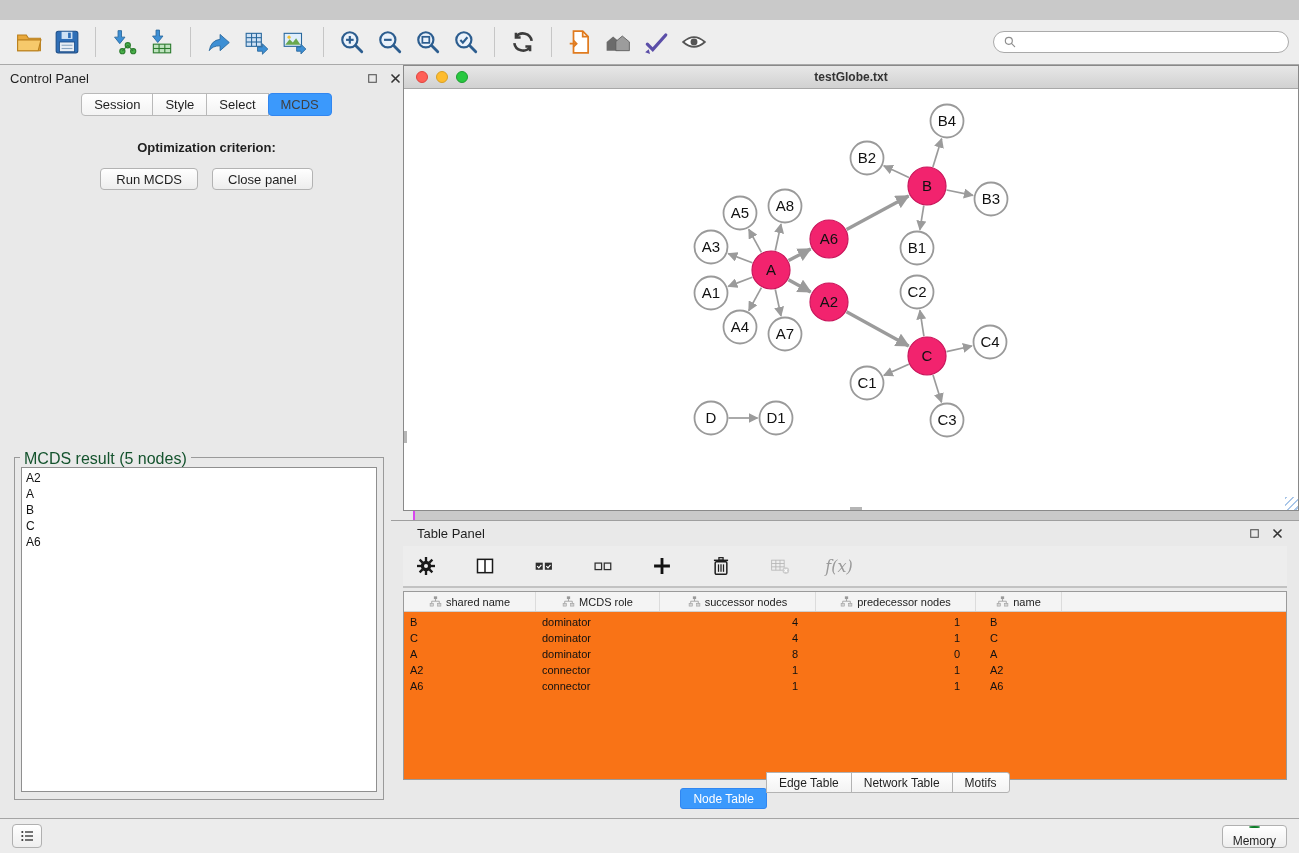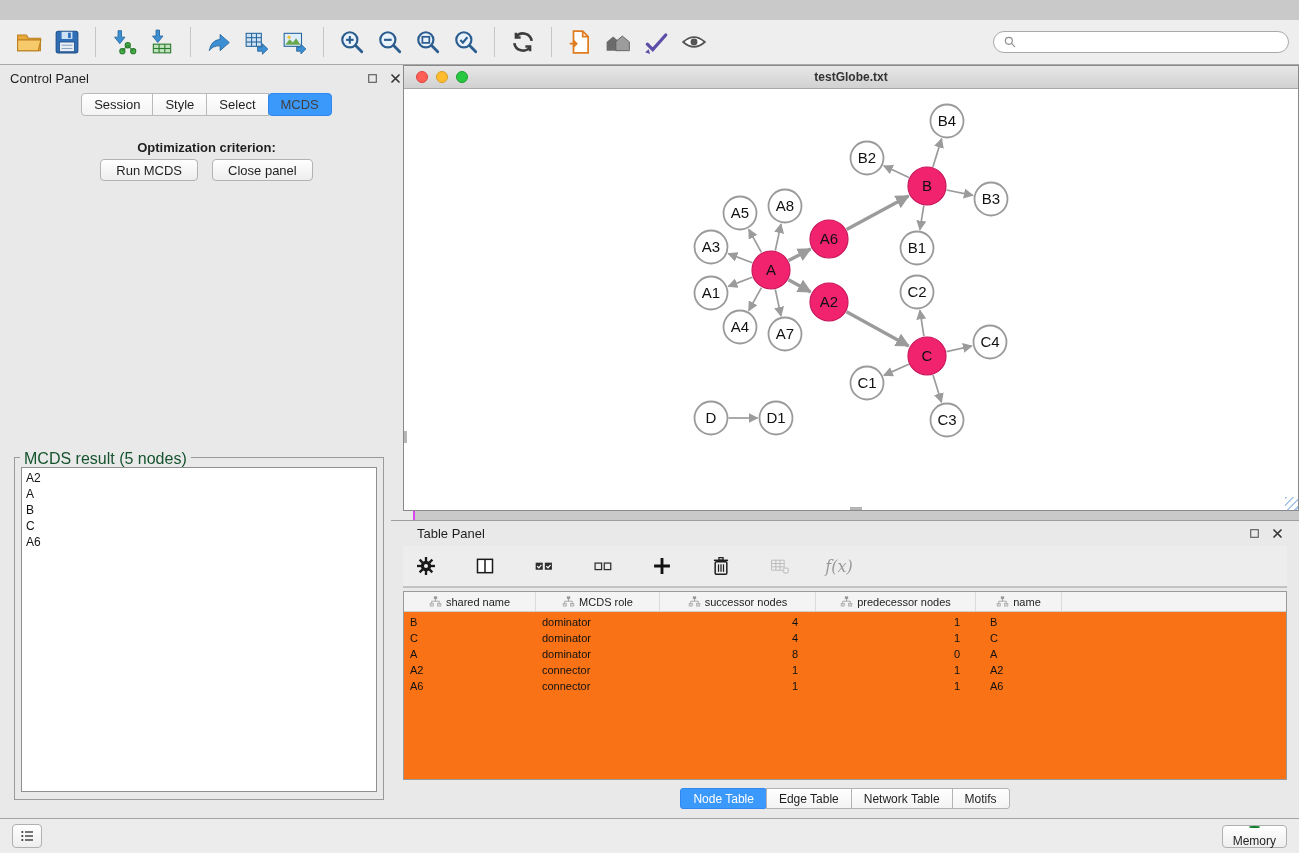--- a/index.html
+++ b/index.html
@@ -37,21 +37,21 @@
   .panel-btns{margin-left:auto;display:flex;gap:7px;align-items:center;}
   .mini-btn{width:16px;height:16px;border:none;background:none;padding:0;display:flex;align-items:center;justify-content:center;cursor:pointer;}
   .cp-tabs{display:flex;justify-content:center;margin-top:2px;}
   .cp-tab{font-size:13px;padding:3px 12px;background:linear-gradient(#ffffff,#f3f3f3);border:1px solid #b9b9b9;margin-left:-1px;color:#1f1f1f;cursor:pointer;font-family:"Liberation Sans",sans-serif;}
   .cp-tab:first-child{border-radius:4px 0 0 4px;margin-left:0;}
   .cp-tab:last-child{border-radius:0 4px 4px 0;}
   .cp-tab.active{background:#3b99fc;border-color:#3186f0;color:#404040;border-radius:4px;text-align:center;}
   .opt-label{text-align:center;margin-top:24px;font-size:13px;font-weight:bold;color:#1f1f1f;}
   .dropdown{width:312px;height:23px;margin:13px auto 0;background:#fff;border:1px solid #b3b3b3;border-radius:4px;display:flex;align-items:center;position:relative;font-size:13px;padding-left:8px;box-sizing:border-box;cursor:pointer;}
   .dd-stepper{position:absolute;right:1px;top:1px;bottom:1px;width:18px;background:linear-gradient(#74b3f8,#2f84ef);border-radius:0 3px 3px 0;display:flex;align-items:center;justify-content:center;}
-  .cp-buttons{display:flex;justify-content:center;gap:14px;margin-top:4px;}
+  .cp-buttons{display:flex;justify-content:center;gap:14px;margin-top:13px;}
   .push-btn{height:22px;padding:0 15px;font-size:13px;background:linear-gradient(#ffffff,#ededed);border:1px solid #b3b3b3;border-radius:4px;color:#1f1f1f;cursor:pointer;font-family:"Liberation Sans",sans-serif;}
   .groupbox{position:absolute;left:14px;width:368px;top:392px;bottom:18px;border:1px solid #9a9a9a;}
   .groupbox-title{position:absolute;top:-8px;left:5px;background:#e9e9e9;padding:0 4px;font-size:16px;color:#14532d;}
   .result-list{position:absolute;left:6px;right:6px;top:9px;bottom:7px;background:#fff;border:1px solid #8f8f8f;font-size:12px;padding:2px 4px;overflow:auto;}
   .result-item{line-height:16px;color:#111;}
 
   
   .net-window{position:absolute;left:403px;top:0;width:896px;height:446px;background:#fff;border:1px solid #898989;box-sizing:border-box;}
   .nw-titlebar{height:22px;background:linear-gradient(#e7e7e7,#d1d1d1);border-bottom:1px solid #a8a8a8;position:relative;}
   .nw-titlebar .traffic{top:5px;left:12px;}
@@ -71,21 +71,21 @@
   .tp-tool.disabled{cursor:default;}
   .fx-label{font-family:"DejaVu Serif",serif;font-style:italic;font-size:16px;color:#9a9a9a;}
   .tp-table{position:absolute;left:12px;right:12px;top:70px;bottom:38px;background:#f97316;border:1px solid #9a9a9a;overflow:hidden;font-size:11px;}
   .thead{display:flex;height:19px;background:#f4f4f4;border-bottom:1px solid #cfcfcf;}
   .th{display:flex;align-items:center;justify-content:center;gap:4px;border-right:1px solid #dcdcdc;box-sizing:border-box;color:#222;cursor:pointer;}
   .tbody{padding-top:2px;}
   .tr{display:flex;height:16px;align-items:center;}
   .td{box-sizing:border-box;padding:0 6px;white-space:nowrap;overflow:hidden;color:#111;}
   .tp-tabs{position:absolute;bottom:9px;left:0;right:0;display:flex;justify-content:center;}
   .tp-tab{height:21px;padding:0 12px;font-size:12px;background:linear-gradient(#ffffff,#f3f3f3);border:1px solid #b3b3b3;margin-left:-1px;display:flex;align-items:center;color:#1f1f1f;cursor:pointer;font-family:"Liberation Sans",sans-serif;}
-  .tp-tab:first-child{border-radius:3px 0 0 3px;margin-left:0;}
+  .tp-tab:first-child{border-radius:3px 0 0 3px;margin-left:0;margin-top:16px;}
   .tp-tab:last-child{border-radius:0 3px 3px 0;}
   .tp-tab.active{background:#3b99fc;color:#fff;border-color:#3186f0;border-radius:3px;}
 
   
   .statusbar{position:absolute;bottom:0;left:0;right:0;height:35px;background:#ececec;border-top:1px solid #a5a5a5;display:flex;align-items:center;padding:0 12px;box-sizing:border-box;}
   .sb-btn{width:30px;height:24px;border:1px solid #b0b0b0;border-radius:4px;background:linear-gradient(#ffffff,#eeeeee);display:flex;align-items:center;justify-content:center;cursor:pointer;}
   .memory-btn{margin-left:auto;height:23px;border:1px solid #b0b0b0;border-radius:4px;background:linear-gradient(#ffffff,#eeeeee);display:flex;align-items:center;gap:6px;padding:0 10px;font-size:12px;color:#1f1f1f;cursor:pointer;font-family:"Liberation Sans",sans-serif;flex-direction:column;}
   .dot{width:11px;height:11px;border-radius:50%;background:#1fa33c;border:1px solid #0d7d28;box-sizing:border-box;}
   .defs-svg{position:absolute;width:0;height:0;overflow:hidden;}
 </style>

